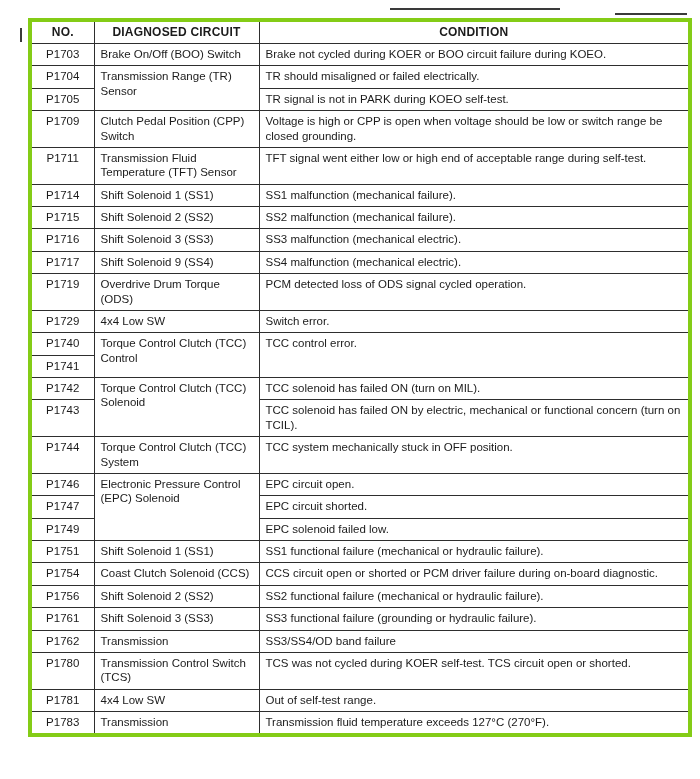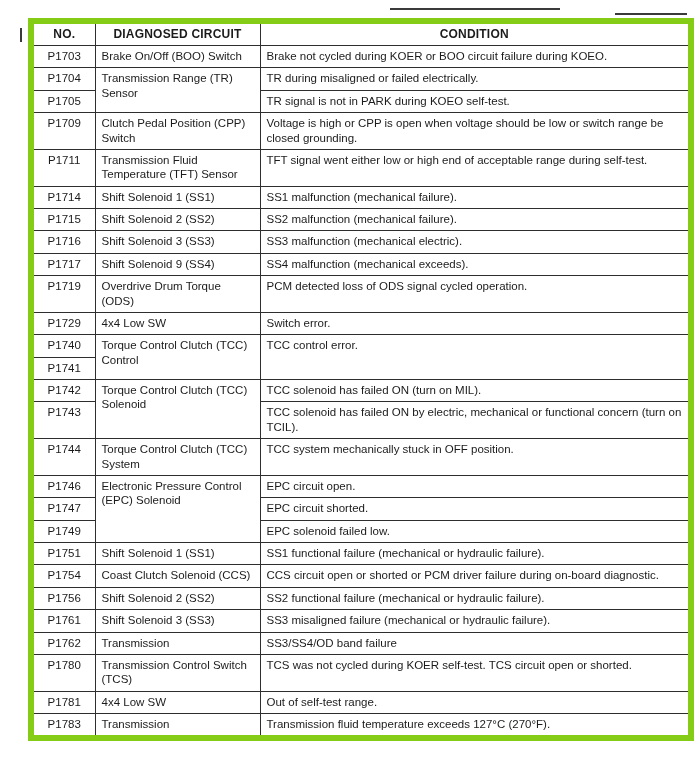--- a/index.html
+++ b/index.html
@@ -18,21 +18,21 @@
   .scan-page {
     position: absolute;
     left: 28px;
     top: 18px;
     width: 660px;
   }
   table.dtc {
     border-collapse: collapse;
     table-layout: fixed;
     width: 100%;
-    border: 6px solid #84cc16;
+    border: 4px solid #84cc16;
   }
   table.dtc th,
   table.dtc td {
     border: 1px solid #2e2e2e;
     vertical-align: top;
     font-size: 11.5px;
     line-height: 1.25;
     padding: 3px 6px 4px 6px;
     word-wrap: break-word;
   }
@@ -86,21 +86,21 @@
     </thead>
     <tbody>
       <tr>
         <td class="no-cell">P1703</td>
         <td>Brake On/Off (BOO) Switch</td>
         <td>Brake not cycled during KOER or BOO circuit failure during KOEO.</td>
       </tr>
       <tr>
         <td class="no-cell">P1704</td>
         <td rowspan="2">Transmission Range (TR) Sensor</td>
-        <td>TR during misaligned or failed electrically.</td>
+        <td>TR should misaligned or failed electrically.</td>
       </tr>
       <tr>
         <td class="no-cell">P1705</td>
         <td>TR signal is not in PARK during KOEO self-test.</td>
       </tr>
       <tr>
         <td class="no-cell">P1709</td>
         <td>Clutch Pedal Position (CPP) Switch</td>
         <td>Voltage is high or CPP is open when voltage should be low or switch range be closed grounding.</td>
       </tr>
@@ -120,21 +120,21 @@
         <td>SS2 malfunction (mechanical failure).</td>
       </tr>
       <tr>
         <td class="no-cell">P1716</td>
         <td>Shift Solenoid 3 (SS3)</td>
         <td>SS3 malfunction (mechanical electric).</td>
       </tr>
       <tr>
         <td class="no-cell">P1717</td>
         <td>Shift Solenoid 9 (SS4)</td>
-        <td>SS4 malfunction (mechanical exceeds).</td>
+        <td>SS4 malfunction (mechanical electric).</td>
       </tr>
       <tr>
         <td class="no-cell">P1719</td>
         <td>Overdrive Drum Torque (ODS)</td>
         <td>PCM detected loss of ODS signal cycled operation.</td>
       </tr>
       <tr>
         <td class="no-cell">P1729</td>
         <td>4x4 Low SW</td>
         <td>Switch error.</td>
@@ -185,21 +185,21 @@
         <td>CCS circuit open or shorted or PCM driver failure during on-board diagnostic.</td>
       </tr>
       <tr>
         <td class="no-cell">P1756</td>
         <td>Shift Solenoid 2 (SS2)</td>
         <td>SS2 functional failure (mechanical or hydraulic failure).</td>
       </tr>
       <tr>
         <td class="no-cell">P1761</td>
         <td>Shift Solenoid 3 (SS3)</td>
-        <td>SS3 misaligned failure (mechanical or hydraulic failure).</td>
+        <td>SS3 functional failure (grounding or hydraulic failure).</td>
       </tr>
       <tr>
         <td class="no-cell">P1762</td>
         <td>Transmission</td>
         <td>SS3/SS4/OD band failure</td>
       </tr>
       <tr>
         <td class="no-cell">P1780</td>
         <td>Transmission Control Switch (TCS)</td>
         <td>TCS was not cycled during KOER self-test. TCS circuit open or shorted.</td>

